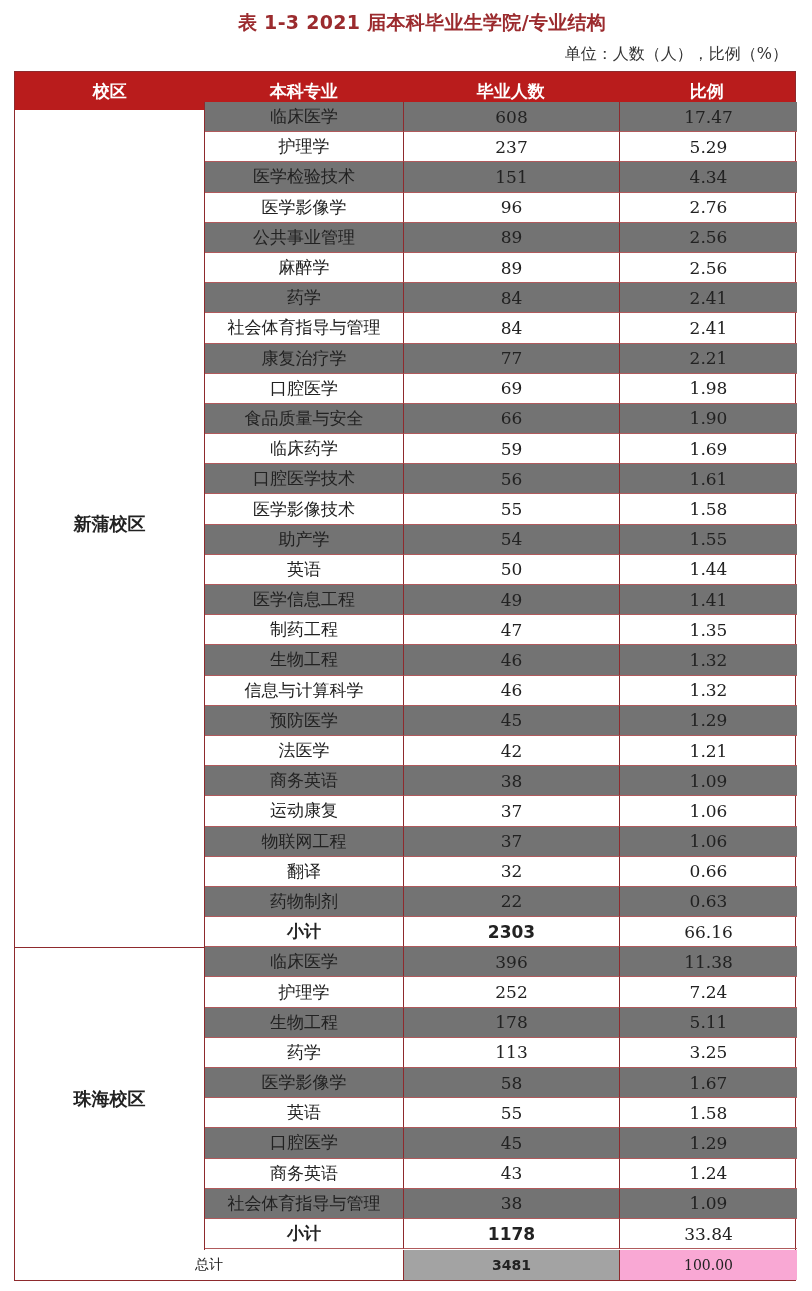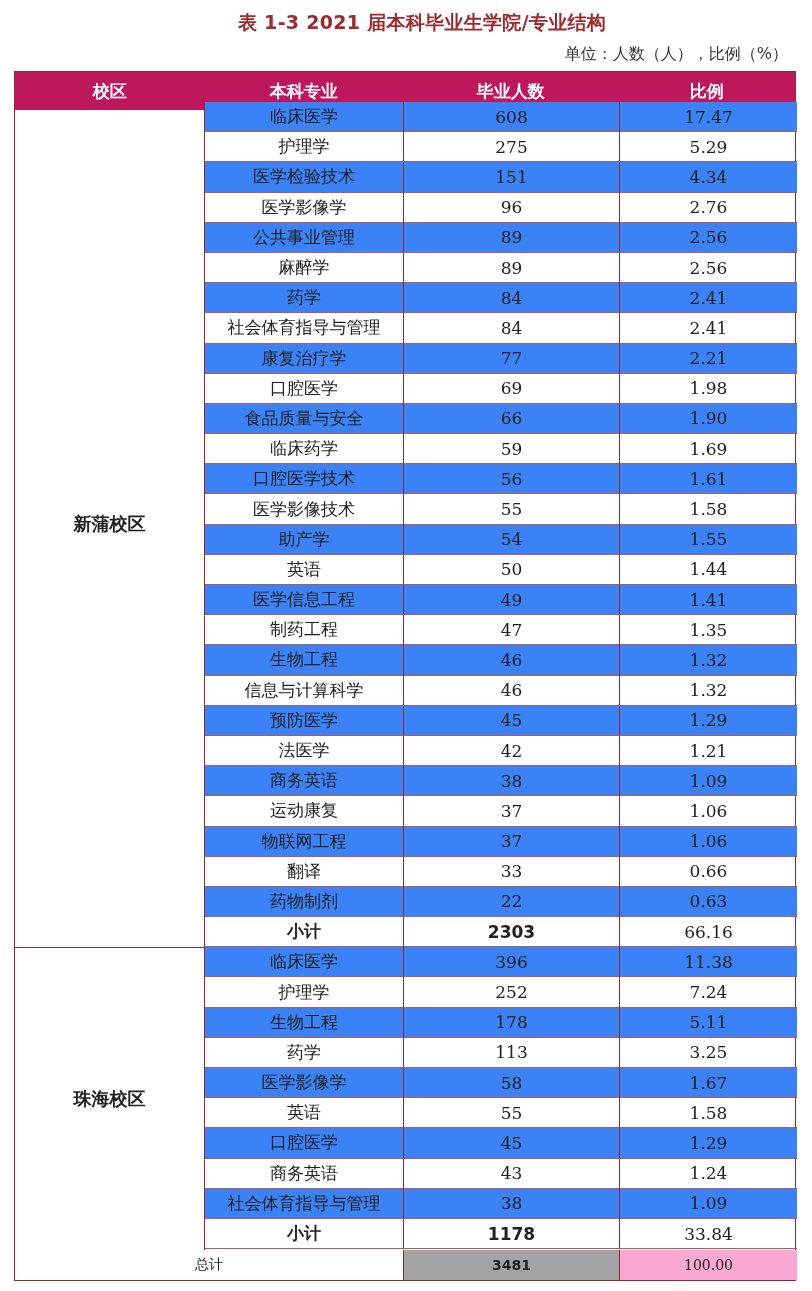--- a/index.html
+++ b/index.html
@@ -4,28 +4,28 @@
 <style>
   html, body { margin:0; padding:0; background:#ffffff; }
   body { width:812px; height:1291px; position:relative; overflow:hidden;
          font-family:"DejaVu Serif","Liberation Serif",serif; color:#222; }
   .title { position:absolute; left:16px; width:812px; top:10px; text-align:center;
            font-family:"DejaVu Sans","Liberation Sans",sans-serif; font-weight:bold;
            font-size:19px; color:#9b2b2e; letter-spacing:0.3px; }
   .unit { position:absolute; right:24px; top:44px; font-size:16px; color:#333; }
   .table { position:absolute; left:14px; top:71px; width:782px; height:1210px;
            border:1.5px solid #8e2a2d; box-sizing:border-box; }
-  .hdr { position:absolute; left:0; top:0; width:100%; height:38px; background:#be185d;
+  .hdr { position:absolute; left:0; top:0; width:100%; height:38px; background:#b91c1c;
          display:flex; color:#fff; font-family:"DejaVu Sans","Liberation Sans",sans-serif;
          font-weight:bold; font-size:17px;justify-content:center; }
   .hdr div { display:flex; align-items:center; justify-content:center; height:100%; }
   .c0 { width:190px; } .c1 { width:199px; } .c2 { width:216px; } .c3 { width:177px; }
   .rows { position:absolute; left:190px; top:30px; width:592px; }
   .row { display:flex; height:30.2px; box-sizing:border-box; font-size:17px; }
-  .row.pink { background:#3b82f6; }
+  .row.pink { background:#737373; }
   .row div { display:flex; align-items:center; justify-content:center; height:100%;
              box-sizing:border-box; border-right:1.5px solid #8e2a2d; border-bottom:1px solid #b05a5c; }
   .row div:last-child { border-right:none; }
   .row .m { width:199px; } .row .n { width:216px; } .row .p { width:177px; }
   .row.sub .m, .row.sub .n { font-weight:bold; font-family:"DejaVu Sans","Liberation Sans",sans-serif; }
   .campus { position:absolute; left:0; width:190px; display:flex; align-items:center;
             justify-content:center; font-weight:bold; font-size:18px;
             font-family:"DejaVu Sans","Liberation Sans",sans-serif;
             border-right:1.5px solid #8e2a2d; box-sizing:border-box; }
   .campus.c-a { top:30px; height:845.6px; border-bottom:1.5px solid #8e2a2d; }
@@ -55,21 +55,21 @@
   <div class="campus c-b">珠海校区</div>
 
   <div class="rows" id="rows">
       <div class="row pink">
         <div class="m">临床医学</div>
         <div class="n">608</div>
         <div class="p">17.47</div>
       </div>
       <div class="row">
         <div class="m">护理学</div>
-        <div class="n">275</div>
+        <div class="n">237</div>
         <div class="p">5.29</div>
       </div>
       <div class="row pink">
         <div class="m">医学检验技术</div>
         <div class="n">151</div>
         <div class="p">4.34</div>
       </div>
       <div class="row">
         <div class="m">医学影像学</div>
         <div class="n">96</div>
@@ -175,21 +175,21 @@
         <div class="n">37</div>
         <div class="p">1.06</div>
       </div>
       <div class="row pink">
         <div class="m">物联网工程</div>
         <div class="n">37</div>
         <div class="p">1.06</div>
       </div>
       <div class="row">
         <div class="m">翻译</div>
-        <div class="n">33</div>
+        <div class="n">32</div>
         <div class="p">0.66</div>
       </div>
       <div class="row pink">
         <div class="m">药物制剂</div>
         <div class="n">22</div>
         <div class="p">0.63</div>
       </div>
       <div class="row sub">
         <div class="m">小计</div>
         <div class="n">2303</div>

